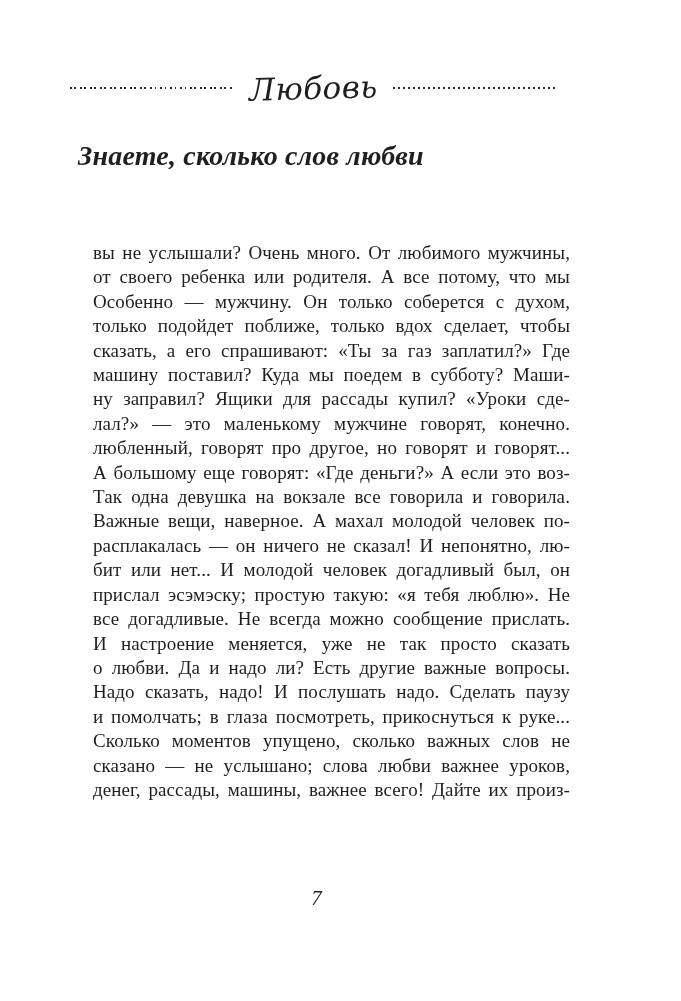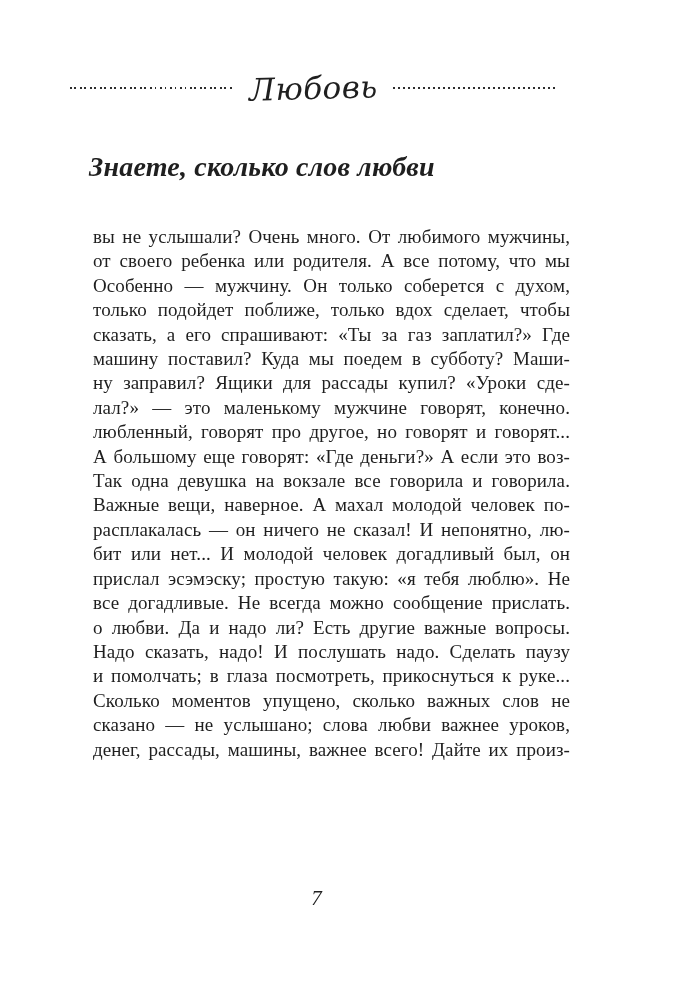--- a/index.html
+++ b/index.html
@@ -53,36 +53,36 @@
     transform: rotate(-1.5deg);
     color: var(--ink, #1f1f1f);
     white-space: nowrap;
   }
 
   
   .chapter-title {
     position: absolute;
     left: 78px;
     top: 139px;
-    margin: 11px;
+    margin: 0;
     font-family: "Liberation Serif", serif;
     font-style: italic;
     font-weight: bold;
     font-size: 28px;
     line-height: 34px;
     letter-spacing: 0.2px;
     white-space: nowrap;
     color: var(--ink, #1f1f1f);
   }
 
   
   .body-text {
     position: absolute;
     left: 93px;
-    top: 225px;
+    top: 241px;
     width: 477px;
   }
   .body-text .line {
     font-size: 19px;
     line-height: 24.4px;
     text-align: justify;
     text-align-last: justify;
     letter-spacing: 0.1px;
     white-space: normal;
     color: var(--ink, #1f1f1f);
@@ -123,20 +123,21 @@
       <div class="line">ну заправил? Ящики для рассады купил? «Уроки сде-</div>
       <div class="line">лал?» — это маленькому мужчине говорят, конечно.</div>
       <div class="line">любленный, говорят про другое, но говорят и говорят...</div>
       <div class="line">А большому еще говорят: «Где деньги?» А если это воз-</div>
       <div class="line">Так одна девушка на вокзале все говорила и говорила.</div>
       <div class="line">Важные вещи, наверное. А махал молодой человек по-</div>
       <div class="line">расплакалась — он ничего не сказал! И непонятно, лю-</div>
       <div class="line">бит или нет... И молодой человек догадливый был, он</div>
       <div class="line">прислал эсэмэску; простую такую: «я тебя люблю». Не</div>
       <div class="line">все догадливые. Не всегда можно сообщение прислать.</div>
+      <div class="line">И настроение меняется, уже не так просто сказать</div>
       <div class="line">о любви. Да и надо ли? Есть другие важные вопросы.</div>
       <div class="line">Надо сказать, надо! И послушать надо. Сделать паузу</div>
       <div class="line">и помолчать; в глаза посмотреть, прикоснуться к руке...</div>
       <div class="line">Сколько моментов упущено, сколько важных слов не</div>
       <div class="line">сказано — не услышано; слова любви важнее уроков,</div>
       <div class="line">денег, рассады, машины, важнее всего! Дайте их произ-</div>
     </main>
 
   <footer class="folio">7</footer>
 

